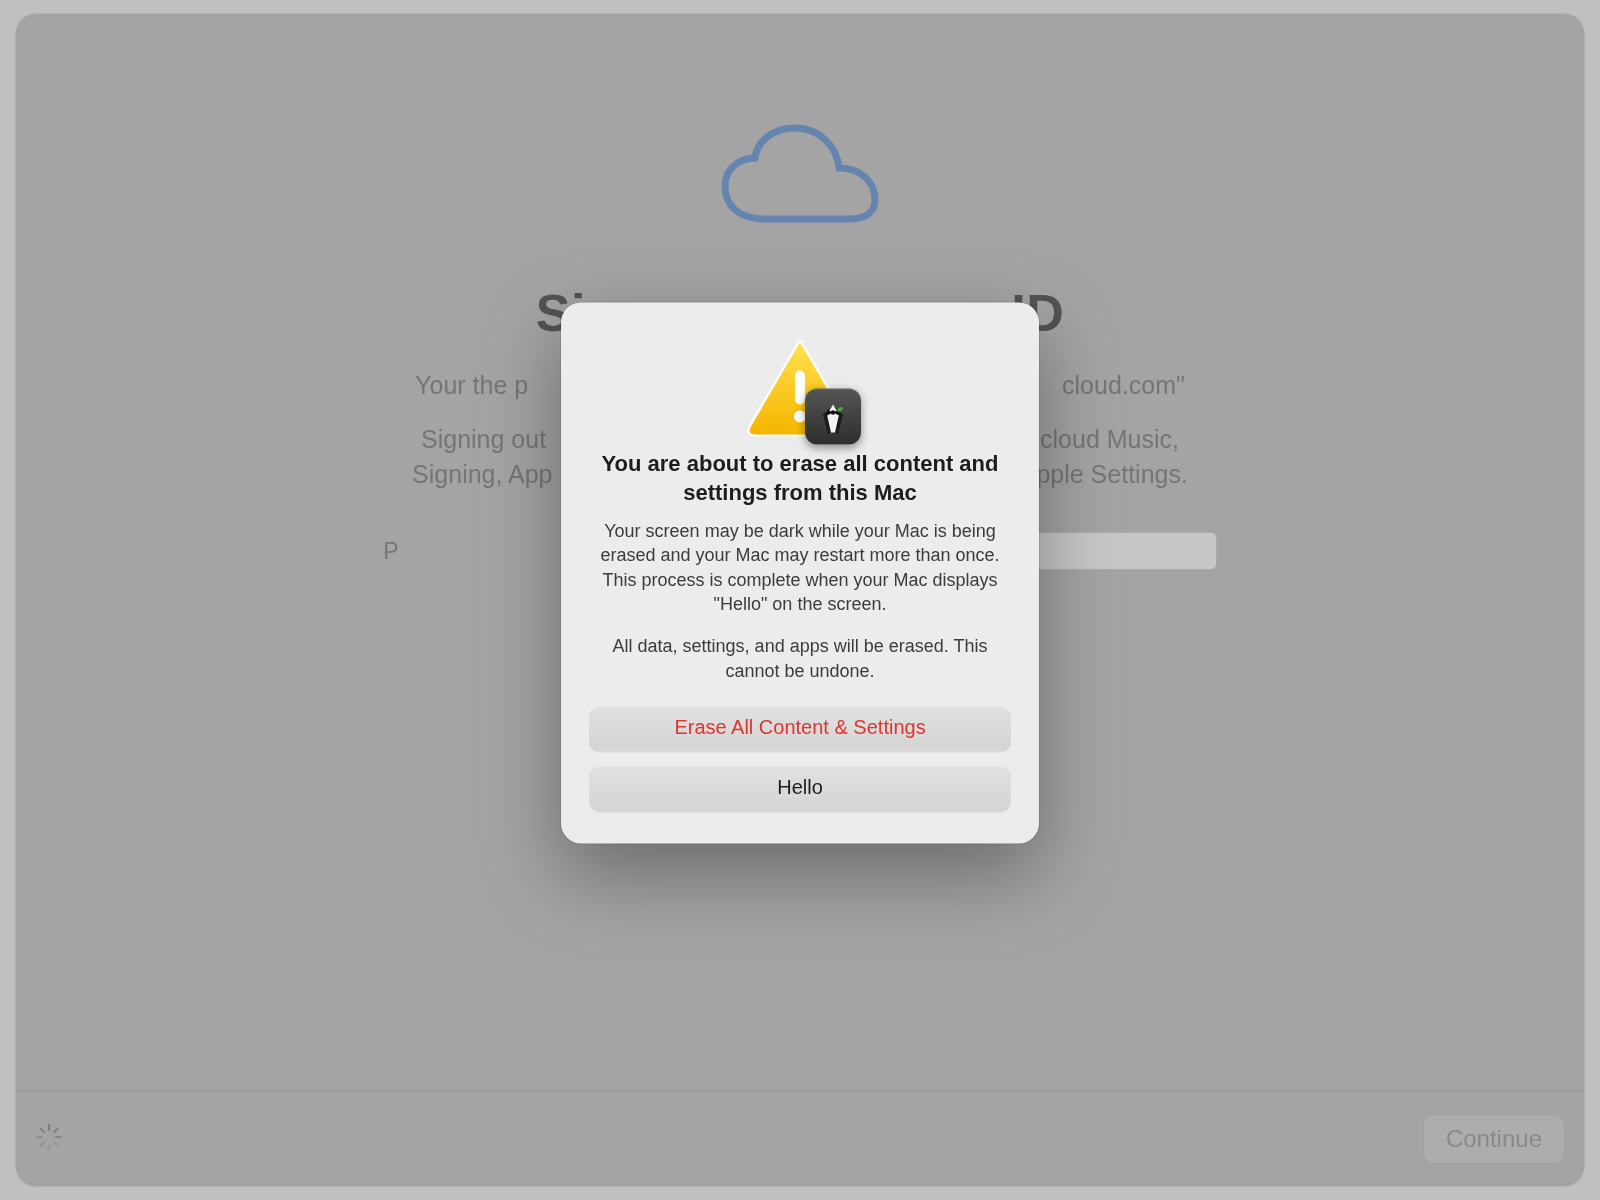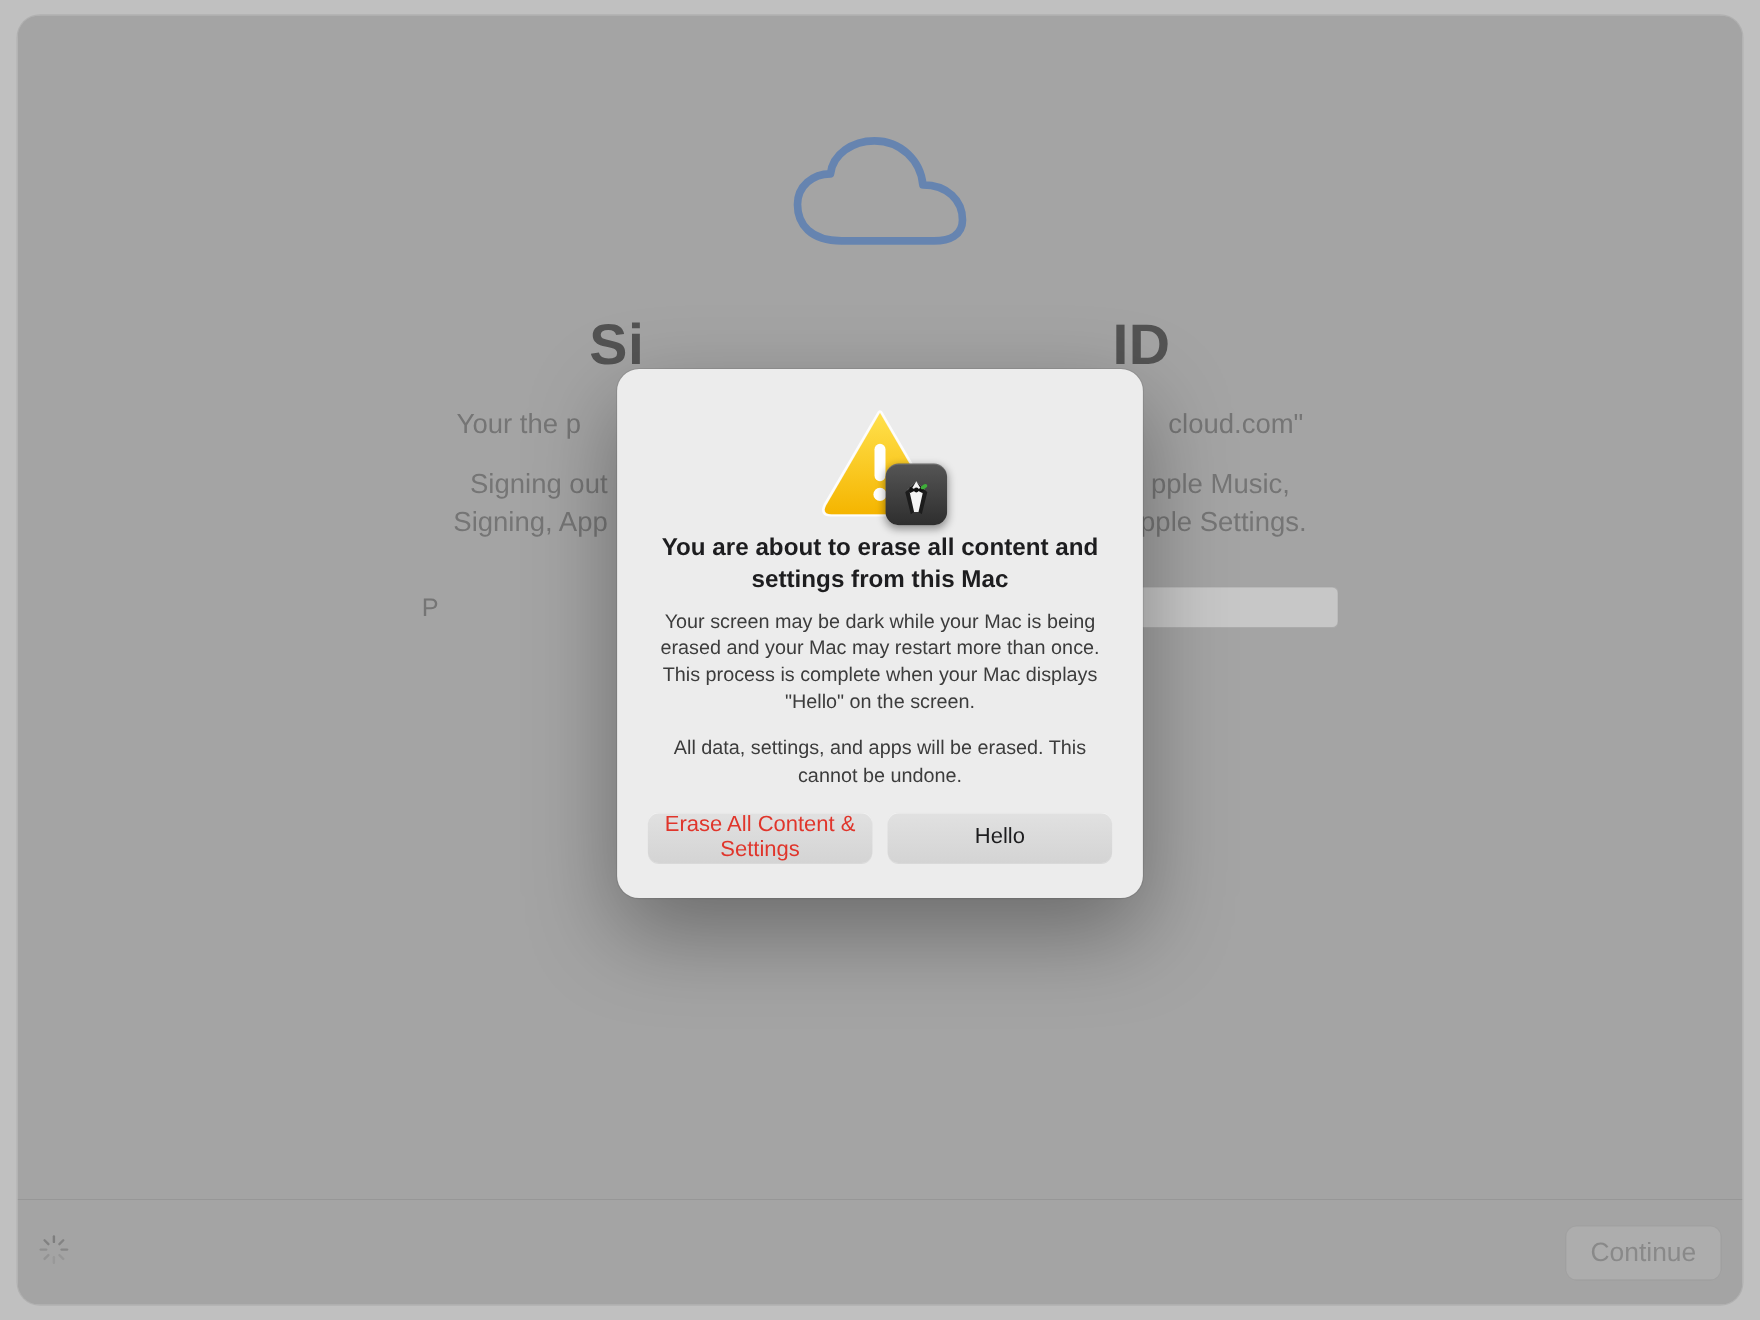--- a/index.html
+++ b/index.html
@@ -24,21 +24,21 @@
     @keyframes spin { from{transform:rotate(0)} to{transform:rotate(360deg)} }
     .continue-btn { font-size:24px; color:#8f8f8f; background:rgba(255,255,255,.25); border:1px solid rgba(0,0,0,.1); border-radius:10px; padding:10px 22px; }
 
     .modal { position:absolute; left:50%; top:50%; transform:translate(-50%,-55%); width:478px; background:#ececec; border-radius:20px; box-shadow:0 30px 80px rgba(0,0,0,.35),0 0 0 1px rgba(0,0,0,.08); z-index:20; padding:28px 28px 32px; text-align:center; }
     .modal-icon-wrap { display:flex; justify-content:center; margin-top:6px; margin-bottom:14px; }
     .modal-icon-wrap svg { display:block; }
     .app-badge { position:relative; }
     .badge-overlay { position:absolute; right:-6px; bottom:-8px; width:56px; height:56px; border-radius:12px; background:linear-gradient(#555,#2e2e2e); box-shadow:0 3px 8px rgba(0,0,0,.4),inset 0 1px 0 rgba(255,255,255,.15); display:flex; align-items:center; justify-content:center; }
     .modal-title { font-size:22px; font-weight:700; color:#1d1d1f; line-height:1.3; margin-bottom:12px; }
     .modal-body { font-size:18px; color:#3c3c3c; line-height:1.35; margin-bottom:18px; }
-    .modal-buttons { display:flex; flex-direction:row; gap:14px; margin-top:22px; }
+    .modal-buttons { display:flex; flex-direction:column; gap:14px; margin-top:22px; }
     .modal-btn { width:100%; height:46px; border:none; border-radius:10px; font-size:20px; cursor:pointer; background:linear-gradient(#e1e1e1,#d4d4d4); box-shadow:0 1px 0 rgba(0,0,0,.08),inset 0 1px 0 rgba(255,255,255,.5); color:#1d1d1f; }
     .modal-btn.destructive { color:#e0352b; font-weight:500; }
   </style>
 </head>
 <body>
 
 <div class="outer-shell">
 
   <div class="bg-content">
 
@@ -56,21 +56,21 @@
 
     <div class="bg-sub1">
       <span>Your the p</span>
       <span style="display:inline-block;width:520px"></span>
       <span>cloud.com"</span>
     </div>
 
     <div class="bg-sub2">
       <span>Signing out</span>
       <span style="display:inline-block;width:480px"></span>
-      <span>pple Music,</span><br>
+      <span>cloud Music,</span><br>
       <span>Signing, App</span>
       <span style="display:inline-block;width:470px"></span>
       <span>pple Settings.</span>
     </div>
 
     <div class="pw-row">
       <span class="pw-label">P</span>
       <span style="display:inline-block;width:400px"></span>
       <div class="pw-input"></div>
     </div>

